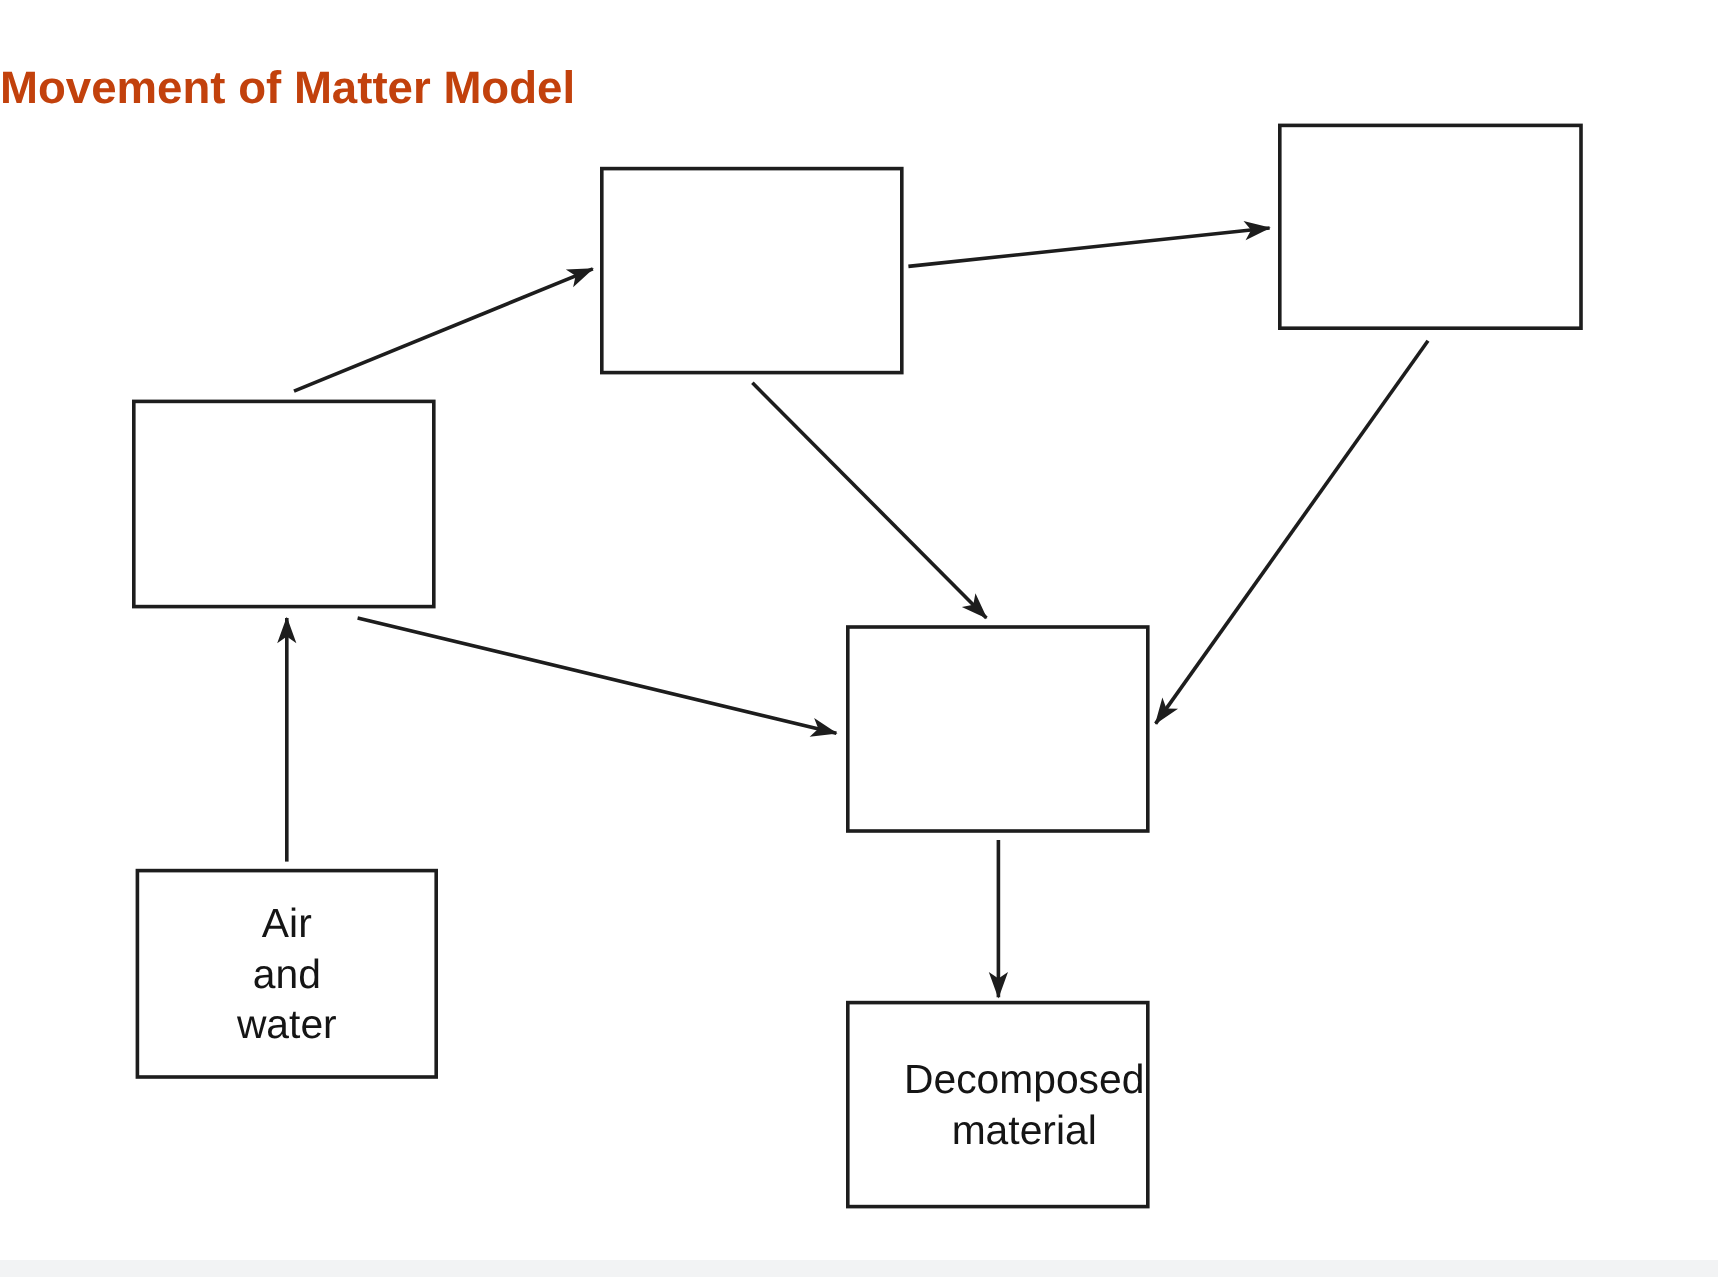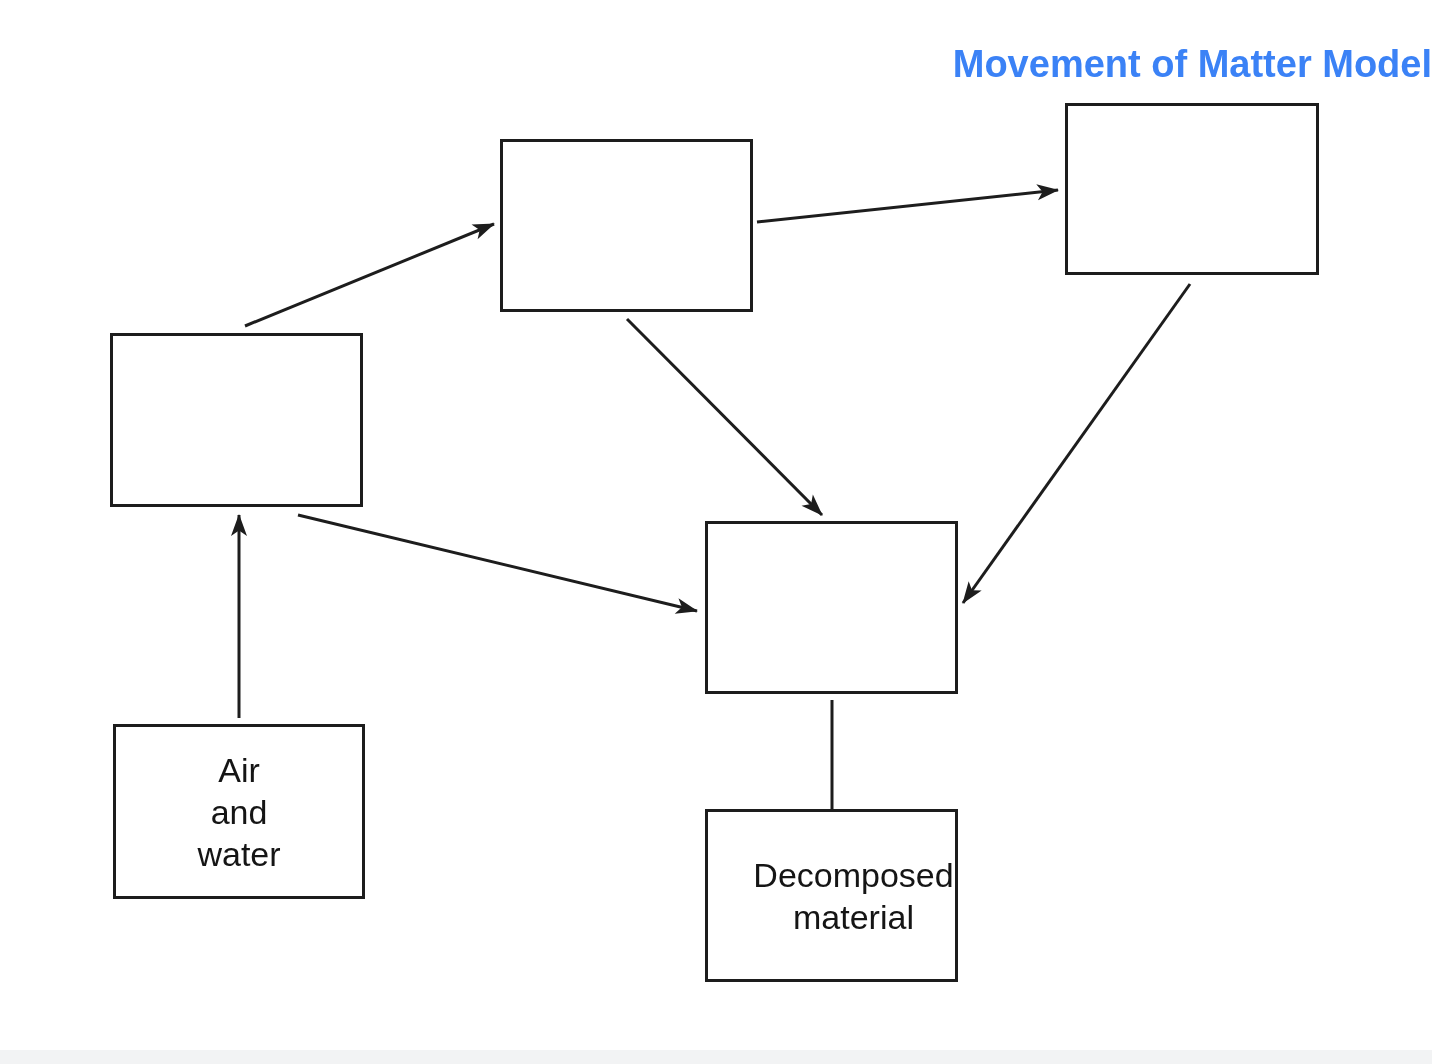--- a/index.html
+++ b/index.html
@@ -10,27 +10,27 @@
     height: 1064px;
     background: #ffffff;
     overflow: hidden;
     font-family: "Liberation Sans", "DejaVu Sans", sans-serif;
     color: #151515;
   }
 
   .diagram-title {
     position: absolute;
     left: 0;
-    top: 42px;
+    top: 52px;
     width: 100%;
-    text-align: right;
+    text-align: left;
     font-size: 38px;
     line-height: 44px;
     font-weight: bold;
-    color: #3b82f6;
+    color: #c2410c;
   }
 
   .arrow-layer {
     position: absolute;
     left: 0;
     top: 0;
     width: 1432px;
     height: 1064px;
     pointer-events: none;
   }
@@ -48,21 +48,21 @@
     font-size: 34px;
     line-height: 42px;
     color: #151515;
   }
 
   #box-top-middle  { left: 500px;  top: 139px; width: 253px; height: 173px; }
   #box-top-right   { left: 1065px; top: 103px; width: 254px; height: 172px; }
   #box-middle-left { left: 110px;  top: 333px; width: 253px; height: 174px; }
   #box-center      { left: 705px;  top: 521px; width: 253px; height: 173px; }
   #box-air-water   { left: 113px;  top: 724px; width: 252px; height: 175px; }
-  #box-decomposed  { left: 705px;  top: 809px; width: 253px; height: 173px; padding-left: 44px; }
+  #box-decomposed  { left: 705px;  top: 834px; width: 253px; height: 173px; padding-left: 44px; }
 
   .footer-strip {
     position: absolute;
     left: 0;
     top: 1050px;
     width: 100%;
     height: 14px;
     background: #f2f3f4;
   }
 </style>

